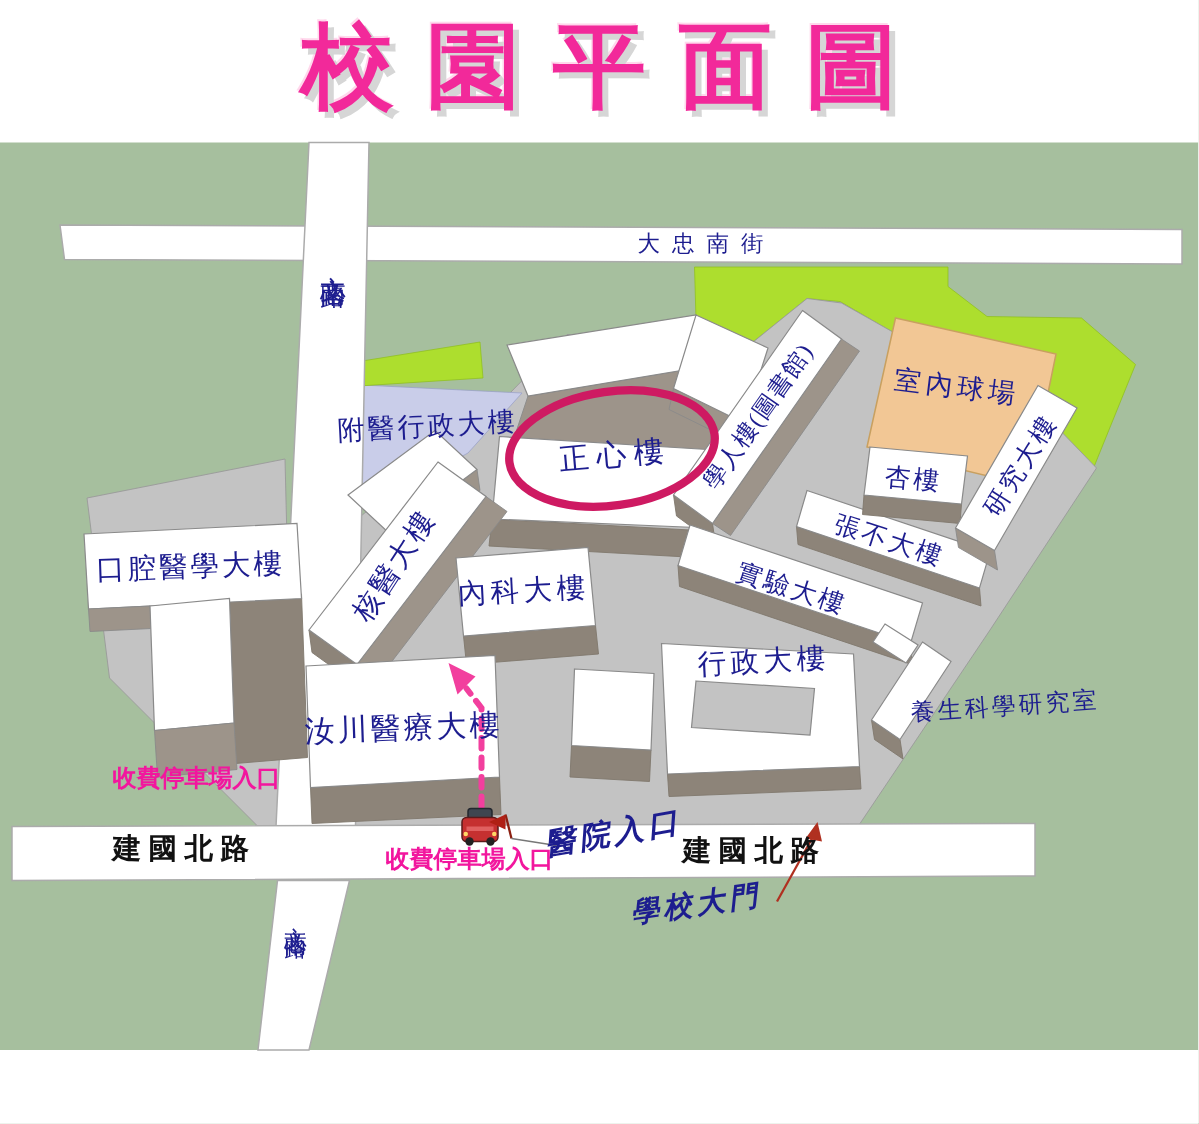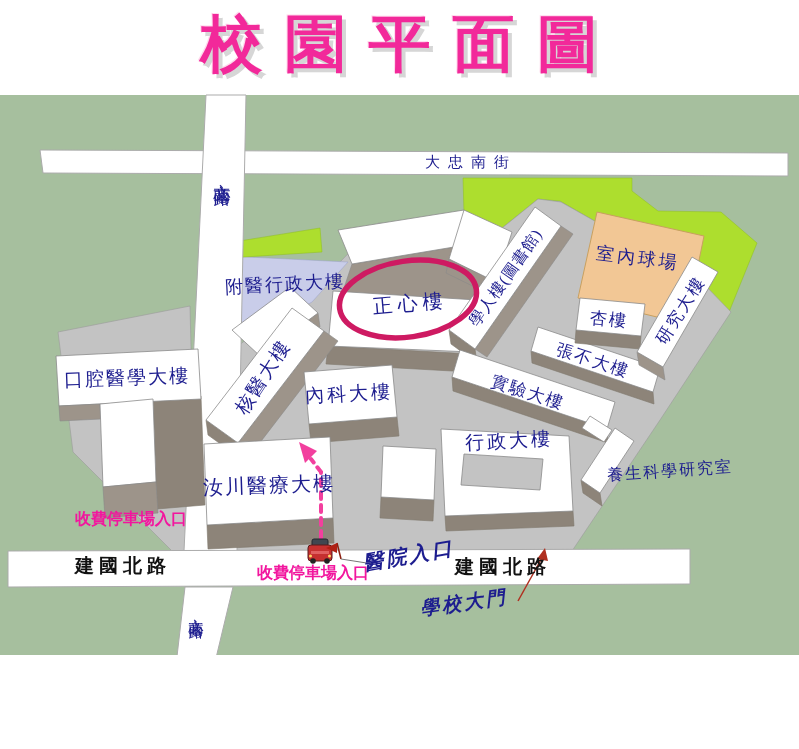--- a/index.html
+++ b/index.html
@@ -1,16 +1,16 @@
 <!DOCTYPE html>
 <html><head>
 <meta charset="utf-8">
 <style>
   html,body{margin:0;padding:0;background:#fff;}
-  #stage{position:relative;width:799px;height:655px;overflow:hidden;background:#fff;
+  #stage{position:relative;width:799px;height:749px;overflow:hidden;background:#fff;
          font-family:"Liberation Sans","DejaVu Sans",sans-serif;}
   #map-title{position:absolute;top:2px;left:0;width:799px;margin:0;text-align:center;
              font-size:62px;font-weight:bold;letter-spacing:22px;padding-left:22px;
              color:#F2299A;text-shadow:4px 4px 0 #d6d6d6, -1px -1px 0 #ffd8ec;
              font-family:"Liberation Sans","DejaVu Sans",sans-serif;box-sizing:border-box;}
   svg{position:absolute;top:0;left:0;}
   .cjk{font-family:"Liberation Serif","DejaVu Serif",serif;fill:#1D1D8F;}
   .sans{font-family:"Liberation Sans","DejaVu Sans",sans-serif;}
   .vt{writing-mode:vertical-rl;text-orientation:upright;}
   .bt{fill:#ffffff;stroke:#8a8a8a;stroke-width:.8;}      

